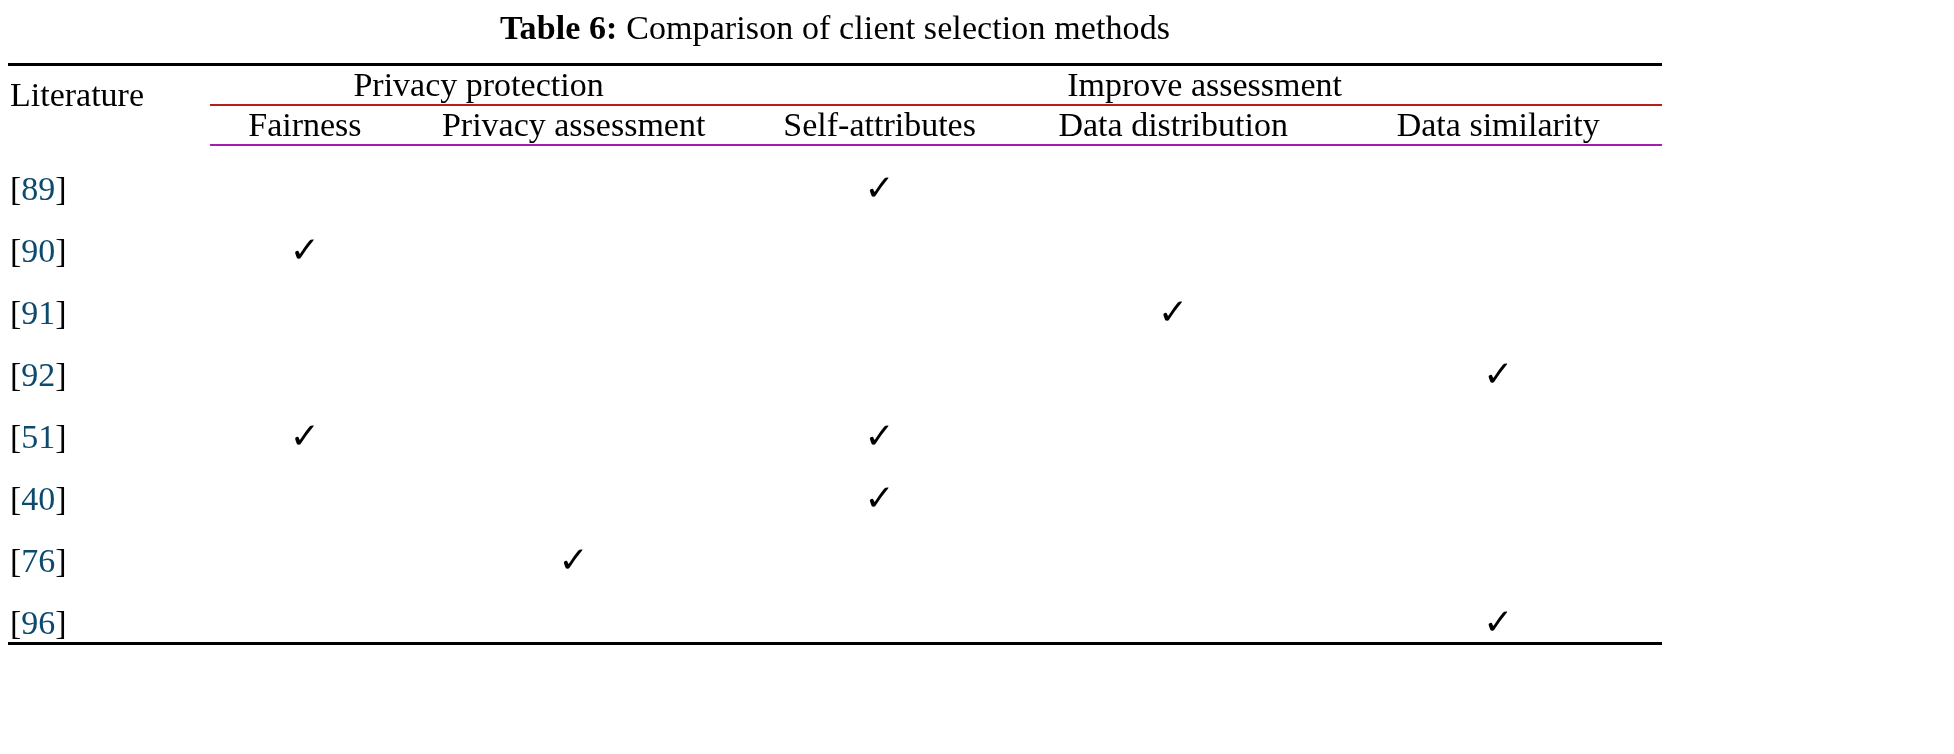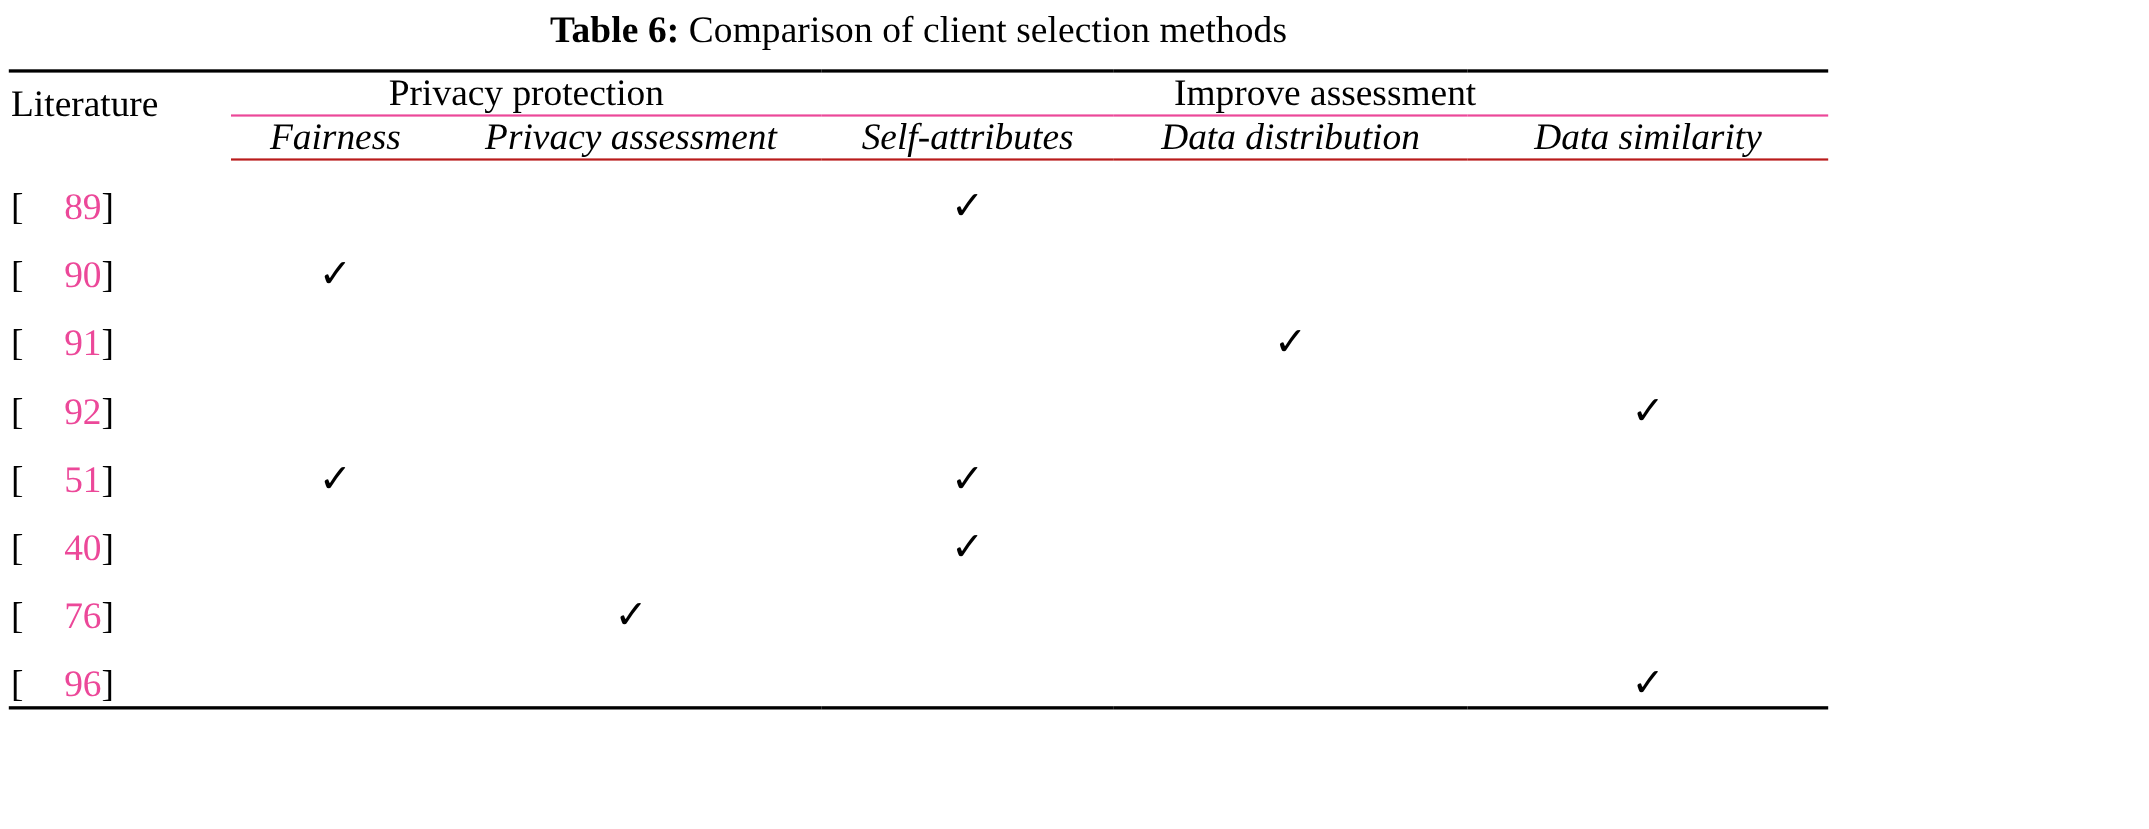--- a/index.html
+++ b/index.html
@@ -47,31 +47,30 @@
     vertical-align: bottom;
   }
   
   .toprule td {
     border-top: 3px solid #000;
   }
   .botrule td {
     border-bottom: 3px solid #000;
   }
   .midrule td {
-    border-bottom: 2px solid #b91c1c;
-    font-style: italic;
+    border-bottom: 2px solid #a21caf;
   }
   
   .grouphdr td {
     text-align: center;
     padding-top: 10px;
     padding-bottom: 4px;
   }
   .grouphdr td.grp {
-    border-bottom: 2px solid #ec4899;
+    border-bottom: 2px solid #b91c1c;
   }
   .grouphdr td.lit {
     text-align: left;
     border-bottom: none;
     padding-left: 2px;
   }
   .colhdr td {
     text-align: center;
     padding-top: 10px;
     padding-bottom: 8px;
@@ -79,22 +78,21 @@
   .bodyrow td {
     height: 62px;
     text-align: center;
     vertical-align: middle;
   }
   .bodyrow td.lit {
     text-align: left;
     padding-left: 2px;
   }
   .ref {
-    color: #ec4899;
-    margin-left: 37px;
+    color: #0c4a6e;
   }
   .refbr {
     color: #000;
   }
   .check {
     font-size: 36px;
     line-height: 1;
     display: inline-block;
     font-family: "DejaVu Sans", sans-serif;
     font-weight: 400;

